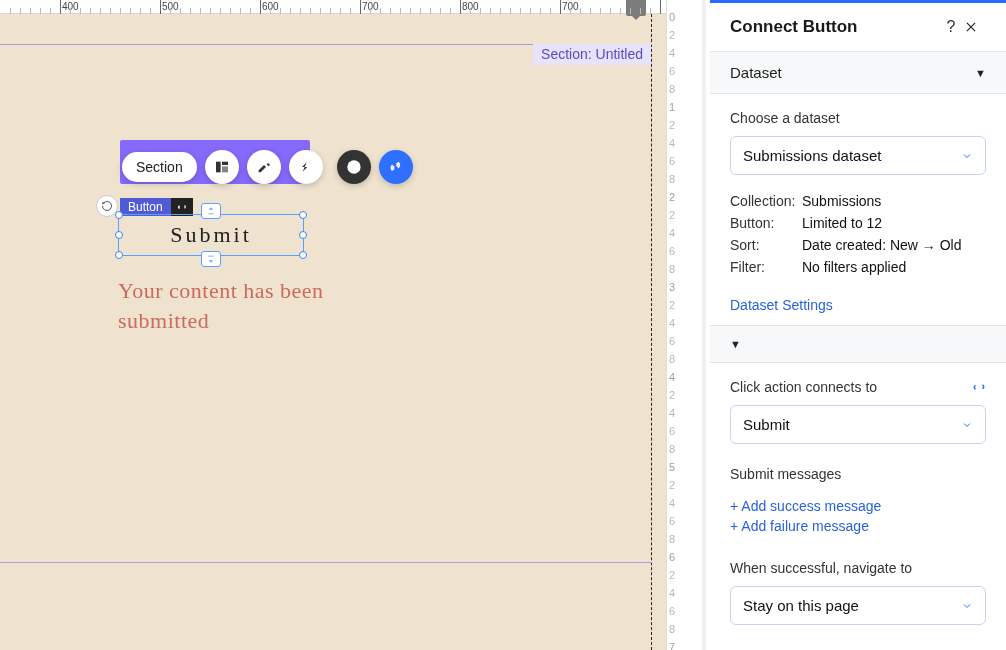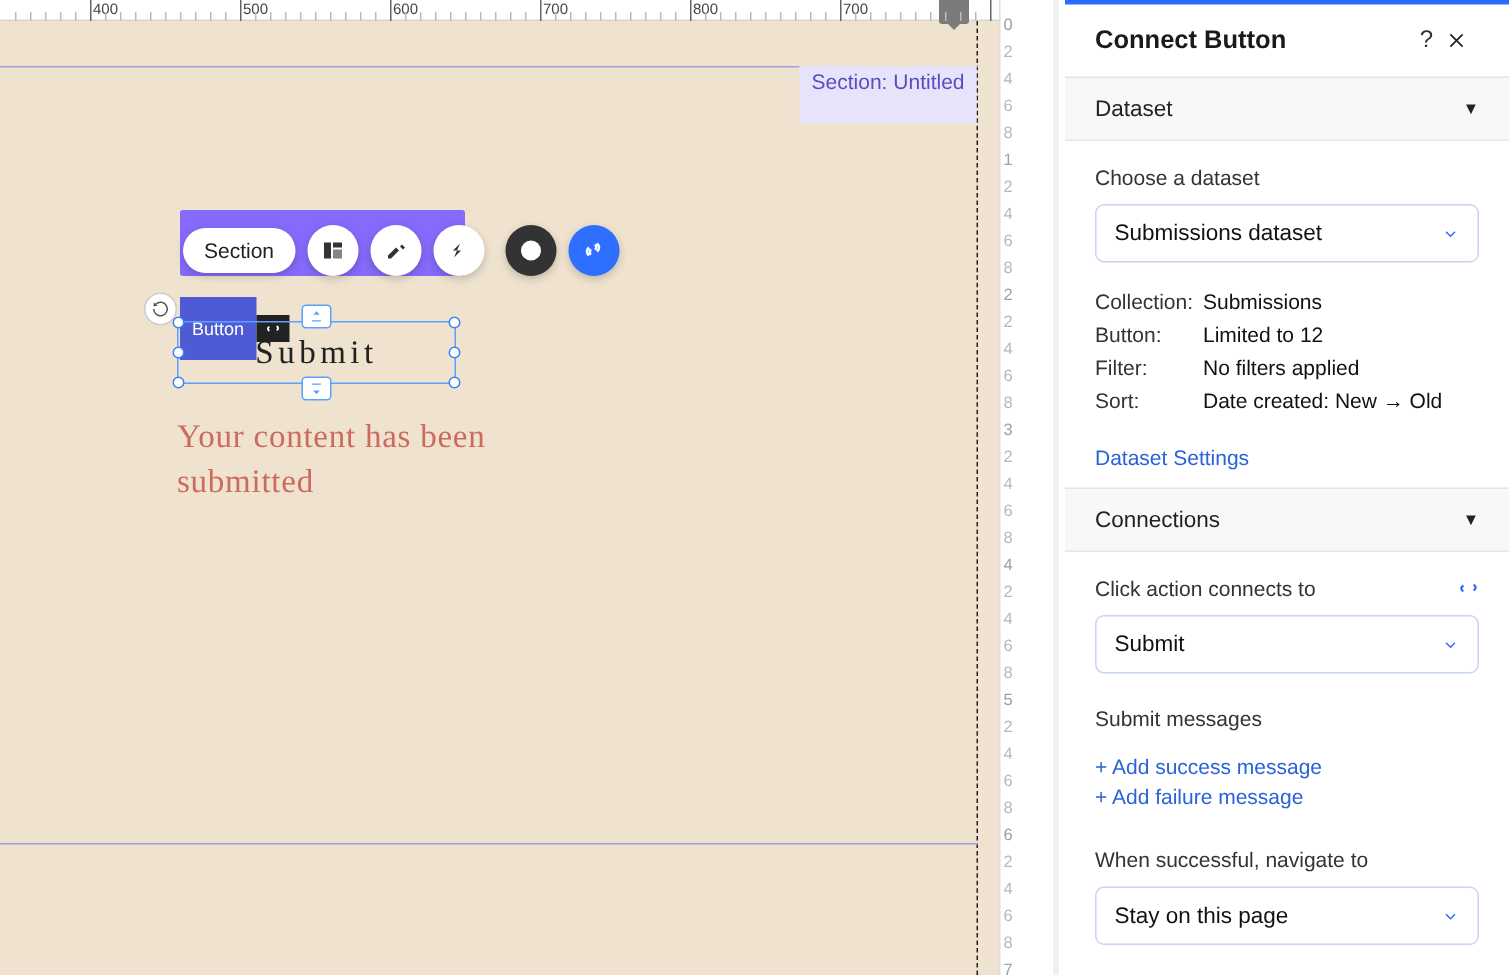--- a/index.html
+++ b/index.html
@@ -10,37 +10,37 @@
 
   
   .ruler-top { position: absolute; top: 0; left: 0; right: 0; height: 14px; background: #fff; border-bottom: 1px solid #d6d6d6; font-size: 10px; color: #555; }
   .ruler-top .tick { position: absolute; top: 0; height: 14px; border-left: 1px solid #888; }
   .ruler-top .label { position: absolute; top: 1px; font-size: 10px; color: #444; transform: translateX(2px); }
   .ruler-top .marker { position: absolute; top: -2px; left: 626px; width: 20px; height: 18px; background: #7b7b7b; border-radius: 2px; }
   .ruler-top .marker:before { content: ""; position: absolute; left: 6px; bottom: -4px; border-left: 4px solid transparent; border-right: 4px solid transparent; border-top: 4px solid #7b7b7b; }
 
   .dashed-frame { position: absolute; top: 14px; left: 0; right: 14px; bottom: 0; border-right: 1px dashed #222; }
   .section-line { position: absolute; top: 44px; left: 0; right: 14px; border-top: 1px solid #a79ae6;}
-  .section-label { position: absolute; top: 44px; right: 15px; background: #e7e3fa; color: #5b4cc0; font-size: 14px; padding: 2px 8px 20px 8px; }
+  .section-label { position: absolute; top: 44px; right: 15px; background: #e7e3fa; color: #5b4cc0; font-size: 14px; padding: 2px 8px 3px 8px; }
   .section-bottom { position: absolute; left: 0; right: 14px; top: 562px; border-top: 1px solid #a79ae6;}
 
   
   .sel-strip { position: absolute; top: 140px; left: 120px; width: 190px; height: 44px; background: #7a5cff; opacity: 0.9; border-radius: 2px; }
 
   .spin { position: absolute; top: 195px; left: 96px; width: 22px; height: 22px; background: #fff; border: 1px solid #ccc; border-radius: 50%; display:flex;align-items:center;justify-content:center; color:#555;}
   .toolbar { position: absolute; top: 150px; left: 122px; display: flex; align-items: center; gap: 8px; }
   .pill { background: #fff; border-radius: 18px; padding: 7px 14px; font-size: 14px; color: #222; box-shadow: 0 2px 6px rgba(0,0,0,0.2); }
   .circ { width: 34px; height: 34px; background: #fff; border-radius: 50%; box-shadow: 0 2px 6px rgba(0,0,0,0.2); display: flex; align-items: center; justify-content: center; color: #333; }
   .circ.blue { background: #2f6fff; color: #fff; }
   .circ.gap { margin-left: 6px; }
   .circ svg { width: 16px; height: 16px; }
   .circ.dark { background:#333; color:#fff; }
 
   .el-chip { position: absolute; top: 198px; left: 120px; display: flex; align-items: center; }
-  .el-chip-label { background: #4f5bd5; color: #fff; font-size: 12px; padding: 14px 8px; }
+  .el-chip-label { background: #4f5bd5; color: #fff; font-size: 12px; padding: 2px 8px; }
   .el-chip-icon { background: #222; color: #fff; width: 22px; height: 18px; display: flex; align-items: center; justify-content: center; font-size: 10px;}
   
   .sel-box { position: absolute; top: 214px; left: 118px; width: 186px; height: 42px; border: 1px solid #5aa0ff; background: rgba(255,255,255,0); display: flex; align-items: center; justify-content: center; }
   .sel-box-text { font-size: 22px; letter-spacing: 3px; color: #222; font-family: Georgia, serif;}
   .handle { position: absolute; width: 8px; height: 8px; background: #fff; border: 1px solid #3b82f6; border-radius: 50%; }
   .h-tl{top:-4px;left:-4px}.h-tr{top:-4px;right:-4px}.h-bl{bottom:-4px;left:-4px}.h-br{bottom:-4px;right:-4px}
   .h-ml{top:50%;left:-4px;margin-top:-4px}.h-mr{top:50%;right:-4px;margin-top:-4px}
   .ext { position:absolute;left:50%;margin-left:-10px;width:20px;height:16px;background:#fff;border:1px solid #5aa0ff;border-radius:3px;display:flex;align-items:center;justify-content:center;color:#5aa0ff;}
   .ext.top{top:-12px}.ext.bot{bottom:-12px}
 
@@ -301,34 +301,33 @@
     <div class="meta">
       <div class="meta-row">
           <div class="meta-k">Collection:</div>
           <div class="meta-v">Submissions</div>
         </div>
       <div class="meta-row">
           <div class="meta-k">Button:</div>
           <div class="meta-v">Limited to 12</div>
         </div>
       <div class="meta-row">
+          <div class="meta-k">Sort:</div>
+          <div class="meta-v">Date created: New → Old</div>
+        </div>
+      <div class="meta-row">
           <div class="meta-k">Filter:</div>
           <div class="meta-v">No filters applied</div>
         </div>
-      <div class="meta-row">
-          <div class="meta-k">Sort:</div>
-          <div class="meta-v">Date created: New → Old</div>
-        </div>
     </div>
     <div class="sep"></div>
     <span class="link">Dataset Settings</span>
   </div>
 
   <div class="accordion">
-    <div class="accordion-title">Connections</div>
     <div class="arrow">▼</div>
   </div>
 
   <div class="panel-body">
     <div class="lbl-row">
       <span>Click action connects to</span>
       <span class="conn-ic">
           <svg width="14" height="14" viewBox="0 0 24 24">
             <path fill="none" stroke="currentColor" stroke-width="2.5" d="M6 16c-3-3-3-4 0-7m12-1c3 3 3 4 0 7"></path>
           </svg>

